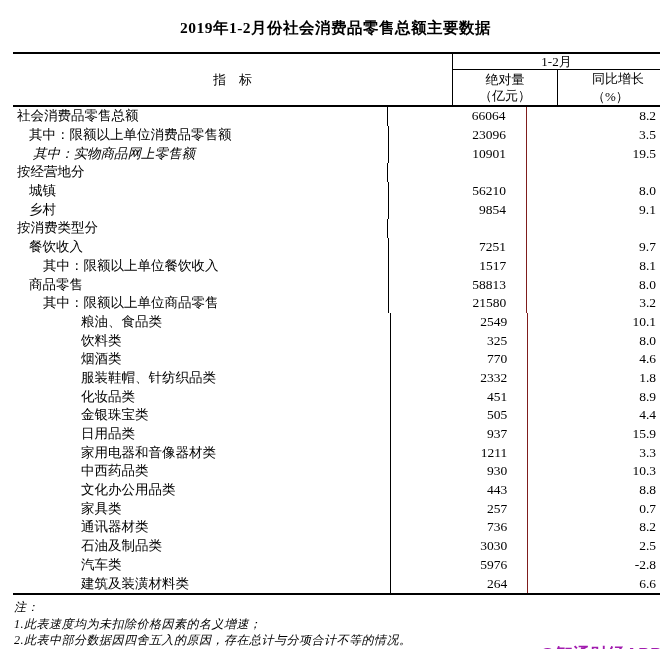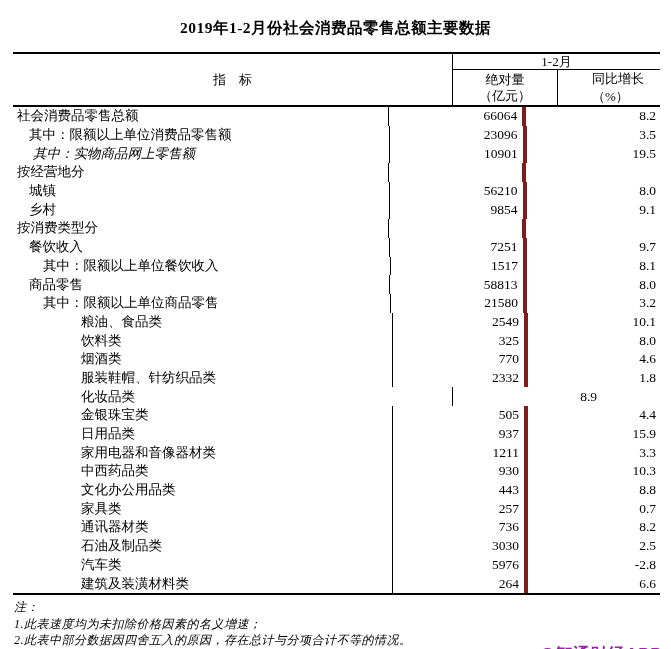--- a/index.html
+++ b/index.html
@@ -70,23 +70,23 @@
     width: 440px;
     box-sizing: border-box;
     border-right: 1px solid #000;
     display: flex; align-items: center;
     white-space: nowrap;
     overflow: hidden;
   }
   .c-abs {
     width: 105px;
     box-sizing: border-box;
-    border-right: 4px solid #7f1d1d;
+    border-right: 1px solid #7f1d1d;
     display: flex; align-items: center; justify-content: flex-end;
-    padding-right: 5px;
+    padding-right: 20px;
   }
   .c-growth {
     width: 102px;
     box-sizing: border-box;
     display: flex; align-items: center; justify-content: flex-end;
     padding-right: 4px;
   }
   .indent-0  { padding-left: 4px; }
   .indent-1  { padding-left: 16px; }
   .indent-1b { padding-left: 20px; font-style: italic; }
@@ -204,20 +204,21 @@
     <div class="c-abs">770</div>
     <div class="c-growth">4.6</div>
   </div>
         <div class="trow">
     <div class="c-label indent-3">服装鞋帽、针纺织品类</div>
     <div class="c-abs">2332</div>
     <div class="c-growth">1.8</div>
   </div>
         <div class="trow">
     <div class="c-label indent-3">化妆品类</div>
+    <div class="c-abs">451</div>
     <div class="c-growth">8.9</div>
   </div>
         <div class="trow">
     <div class="c-label indent-3">金银珠宝类</div>
     <div class="c-abs">505</div>
     <div class="c-growth">4.4</div>
   </div>
         <div class="trow">
     <div class="c-label indent-3">日用品类</div>
     <div class="c-abs">937</div>

